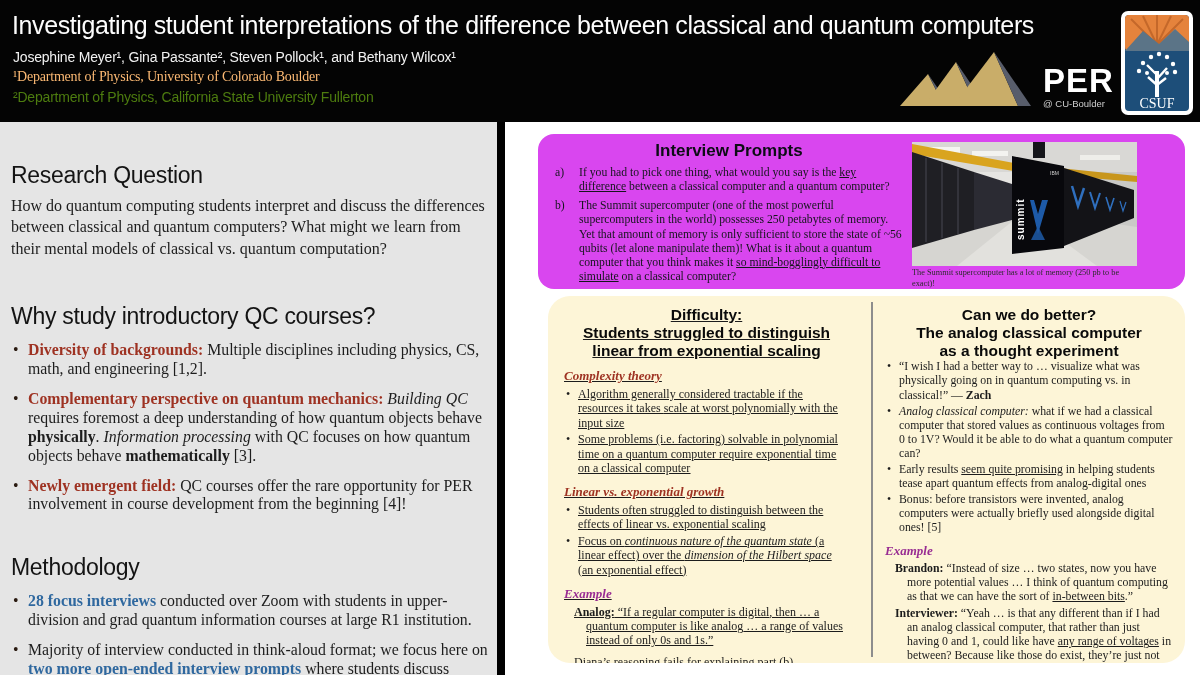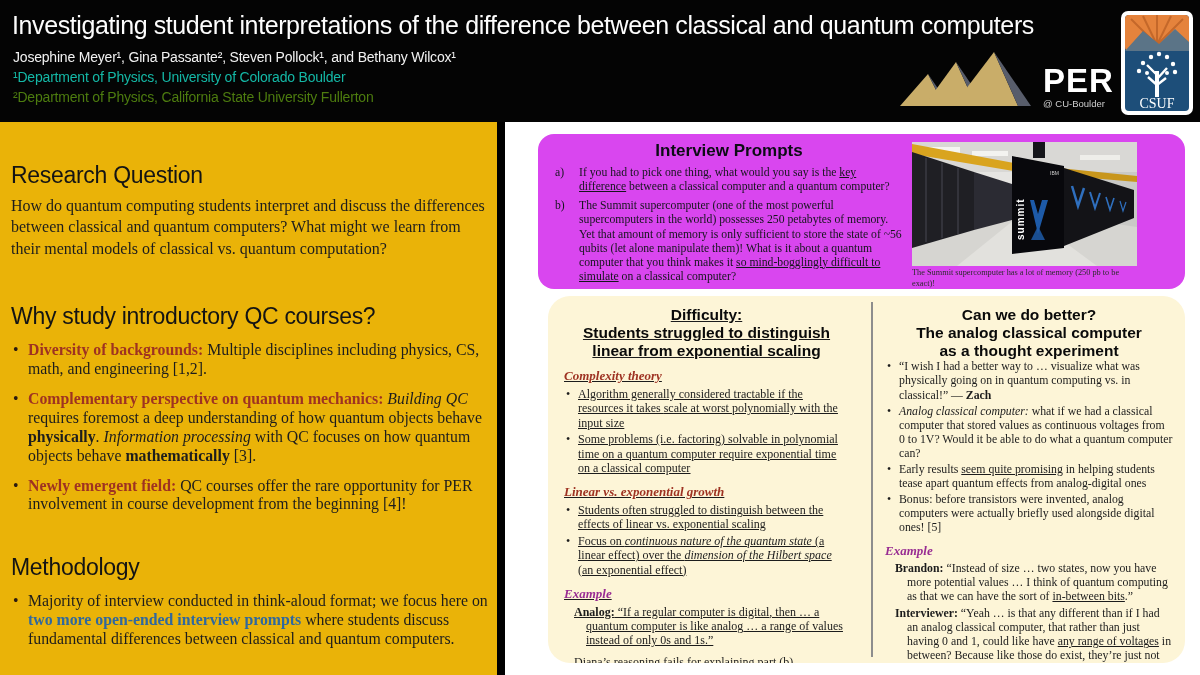--- a/index.html
+++ b/index.html
@@ -5,32 +5,32 @@
   html,body{margin:0;padding:0;background:#222;}
   .poster{position:relative;width:1200px;height:675px;background:#000;overflow:hidden;
           font-family:"Liberation Serif",serif;-webkit-font-smoothing:antialiased;}
 
   
   .hdr{position:absolute;left:0;top:0;width:1200px;height:122px;background:#040404;color:#fff;}
   .hdr-title{position:absolute;left:12px;top:11px;font-family:"Liberation Sans",sans-serif;
              font-size:25px;letter-spacing:-0.4px;white-space:nowrap;color:#fdfdfd;}
   .hdr-authors{position:absolute;left:13px;top:49px;font-family:"Liberation Sans",sans-serif;
                font-size:14px;letter-spacing:-0.2px;color:#f2f2f2;}
-  .hdr-affil1{position:absolute;left:13px;top:69px;font-family:Liberation Sans, sans-serif;
-              font-size:14px;letter-spacing:-0.2px;color:#14b8a6;}
+  .hdr-affil1{position:absolute;left:13px;top:69px;font-family:Liberation Serif, serif;
+              font-size:14px;letter-spacing:-0.2px;color:#fdba74;}
   .hdr-affil2{position:absolute;left:13px;top:89px;font-family:"Liberation Sans",sans-serif;
               font-size:14px;letter-spacing:-0.2px;color:#4d7c0f;}
   .per{position:absolute;left:898px;top:50px;width:215px;height:62px;display:flex;align-items:flex-end;}
   .per-txt{margin-left:10px;line-height:1;padding-bottom:4px;}
   .per-word{font-family:"Liberation Sans",sans-serif;font-weight:bold;font-size:33px;color:#fff;letter-spacing:1px;}
   .per-sub{font-family:"Liberation Sans",sans-serif;font-size:9.5px;color:#cfcfcf;margin-top:2px;}
   .csuf{position:absolute;left:1121px;top:11px;width:72px;height:104px;}
 
   
-  .left-panel{position:absolute;left:0;top:122px;width:497px;height:553px;background:#eab308;
+  .left-panel{position:absolute;left:0;top:122px;width:497px;height:553px;background:#e5e5e5;
               box-sizing:border-box;padding:40px 9px 12px 11px;color:#1d1d1d;overflow:hidden;}
   .right-panel{position:absolute;left:505px;top:122px;width:695px;height:553px;background:#ffffff;overflow:hidden;}
 
   .lc-head{font-family:"Liberation Sans",sans-serif;font-size:23px;letter-spacing:-0.3px;color:#141414;margin:0;font-weight:500;}
   .rq-body{font-size:16px;line-height:1.33;margin-top:6px;}
   .lc-head.why{margin-top:44px;}
   .lc-head.meth{margin-top:40px;}
   .lc-list{margin-top:11px;}
   .lc-bullet{position:relative;padding-left:17px;margin-bottom:11px;font-size:15.8px;line-height:1.2;}
   .lc-bullet::before{content:"•";position:absolute;left:2px;top:0;color:#2a1a10;}
@@ -136,20 +136,21 @@
 
     <h1 class="lc-head why">Why study introductory QC courses?</h1>
     <div class="lc-list">
       <div class="lc-bullet"><span class="seg-lead">Diversity of backgrounds:</span><span> Multiple disciplines including physics, CS, math, and engineering [1,2].</span></div>
       <div class="lc-bullet"><span class="seg-lead">Complementary perspective on quantum mechanics:</span><span> </span><span class="seg-i">Building QC</span><span> requires foremost a deep understanding of how quantum objects behave </span><span class="seg-b">physically</span><span>. </span><span class="seg-i">Information processing</span><span> with QC focuses on how quantum objects behave </span><span class="seg-b">mathematically</span><span> [3].</span></div>
       <div class="lc-bullet"><span class="seg-lead">Newly emergent field:</span><span> QC courses offer the rare opportunity for PER involvement in course development from the beginning [4]!</span></div>
     </div>
 
     <h1 class="lc-head meth">Methodology</h1>
     <div class="lc-list">
+      <div class="lc-bullet"><span class="seg-blue">28 focus interviews</span><span> conducted over Zoom with students in upper-division and grad quantum information courses at large R1 institution.</span></div>
       <div class="lc-bullet"><span>Majority of interview conducted in think-aloud format; we focus here on </span><span class="seg-blue">two more open-ended interview prompts</span><span> where students discuss fundamental differences between classical and quantum computers.</span></div>
 
     </div>
   </div>
 
   <div class="right-panel">
 
     <div class="green-box">
       <div class="prompts">
         <div class="green-title">Interview Prompts</div>

